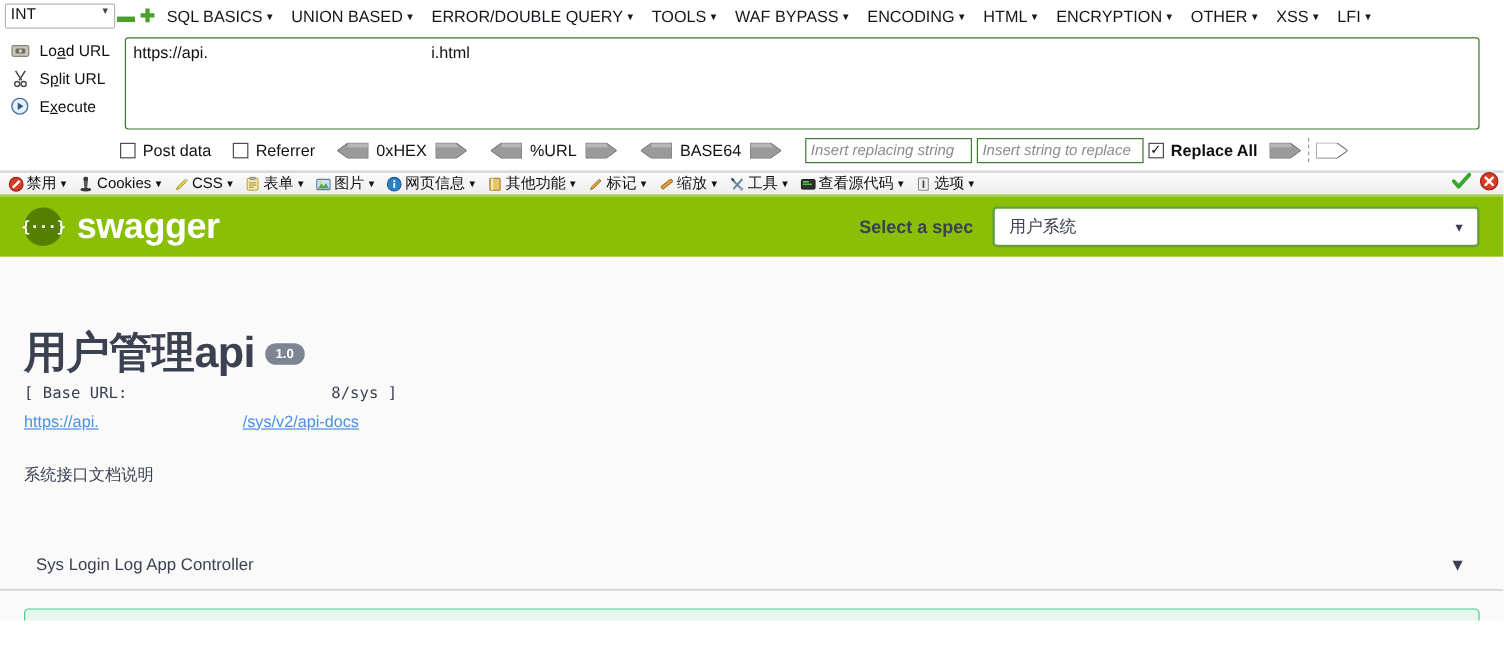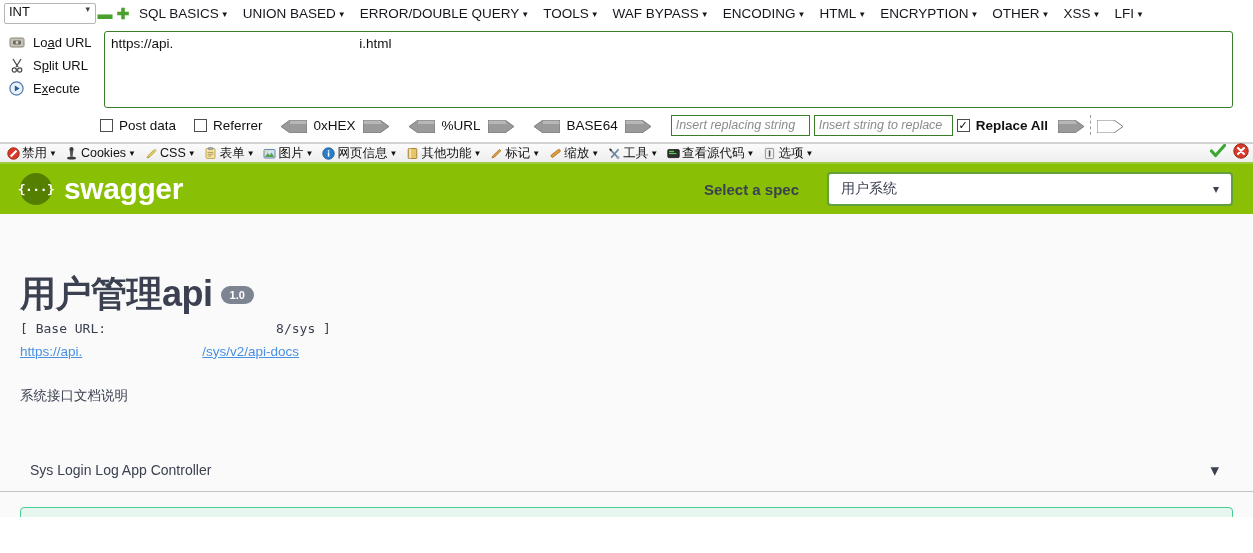--- a/index.html
+++ b/index.html
@@ -220,21 +220,21 @@
   .sw-logo-text {
     color: #ffffff;
     font-size: 30px;
     font-weight: bold;
     letter-spacing: -0.4px;
   }
   .sw-spec-area {
     margin-left: auto;
     display: flex;
     align-items: center;
-    gap: 28px;
+    gap: 16px;
   }
   .sw-spec-label {
     color: #3b4151;
     font-size: 15px;
     font-weight: bold;
   }
   .sw-spec-select {
     width: 406px;
     height: 34px;
     background: #ffffff;

